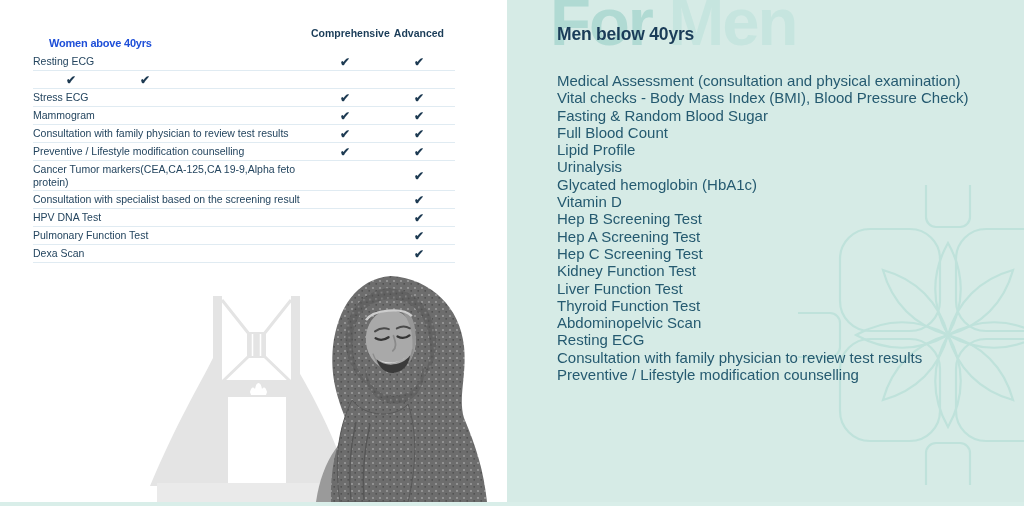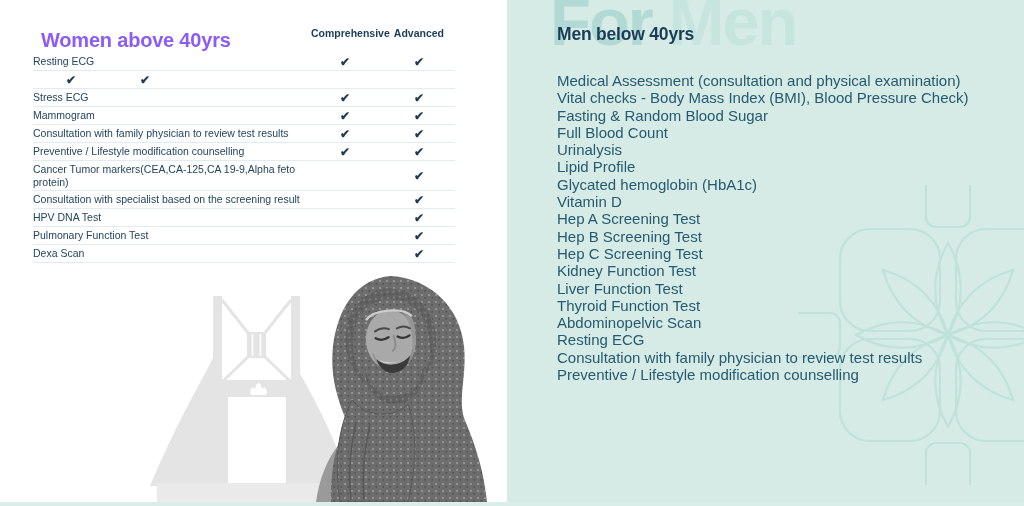--- a/index.html
+++ b/index.html
@@ -1,21 +1,21 @@
 <!DOCTYPE html>
 <html><head>
 <meta charset="utf-8">
 <style>
   html,body{margin:0;padding:0;background:#fff;}
   .page{position:relative;width:1024px;height:506px;overflow:hidden;background:#ffffff;
         font-family:"Liberation Sans", sans-serif;}
   
   .left-panel{position:absolute;left:0;top:0;width:507px;height:506px;background:#ffffff;overflow:hidden;}
-  .left-panel h1{position:absolute;left:33px;top:21px;margin:8px;font-size:20px;font-weight:700;
-                 color:#8b5cf6;letter-spacing:-0.2px;}
+  .left-panel h1{position:absolute;left:33px;top:21px;margin:16px;font-size:11px;font-weight:700;
+                 color:#1d4ed8;letter-spacing:-0.2px;}
   .col-head{position:absolute;top:27px;font-size:10.5px;font-weight:700;color:#1a3c58;text-align:right;}
   .col-head.comp{left:311px;width:76px;}
   .col-head.adv{left:372px;width:72px;}
   .wtable{position:absolute;left:33px;top:53px;width:422px;}
   .wrow{display:flex;align-items:center;border-bottom:1px solid #e0ebf2;padding:1.5px 0;min-height:14px;}
   .wlabel{width:274px;font-size:10.5px;line-height:13px;color:#24455f;}
   .wcheck{width:76px;text-align:center;font-size:12px;font-weight:700;color:#1d3a52;}
   .wcheck + .wcheck{width:72px;}
   .photo-svg{position:absolute;left:0;bottom:4px;width:510px;height:230px;}
   
@@ -157,26 +157,26 @@
   </section>
 
   <section class="right-panel">
     <div class="watermark"><span>For </span><span class="wm2">Men</span></div>
     <h2>Men below 40yrs</h2>
     <div class="men-list">
         <div class="mitem">Medical Assessment (consultation and physical examination)</div>
         <div class="mitem">Vital checks - Body Mass Index (BMI), Blood Pressure Check)</div>
         <div class="mitem">Fasting &amp; Random Blood Sugar</div>
         <div class="mitem">Full Blood Count</div>
+        <div class="mitem">Lipid Profile</div>
         <div class="mitem">Urinalysis</div>
-        <div class="mitem">Lipid Profile</div>
         <div class="mitem">Glycated hemoglobin (HbA1c)</div>
         <div class="mitem">Vitamin D</div>
+        <div class="mitem">Hep B Screening Test</div>
         <div class="mitem">Hep A Screening Test</div>
-        <div class="mitem">Hep B Screening Test</div>
         <div class="mitem">Hep C Screening Test</div>
         <div class="mitem">Kidney Function Test</div>
         <div class="mitem">Liver Function Test</div>
         <div class="mitem">Thyroid Function Test</div>
         <div class="mitem">Abdominopelvic Scan</div>
         <div class="mitem">Resting ECG</div>
         <div class="mitem">Consultation with family physician to review test results</div>
         <div class="mitem">Preventive / Lifestyle modification counselling</div>
       </div>
 

